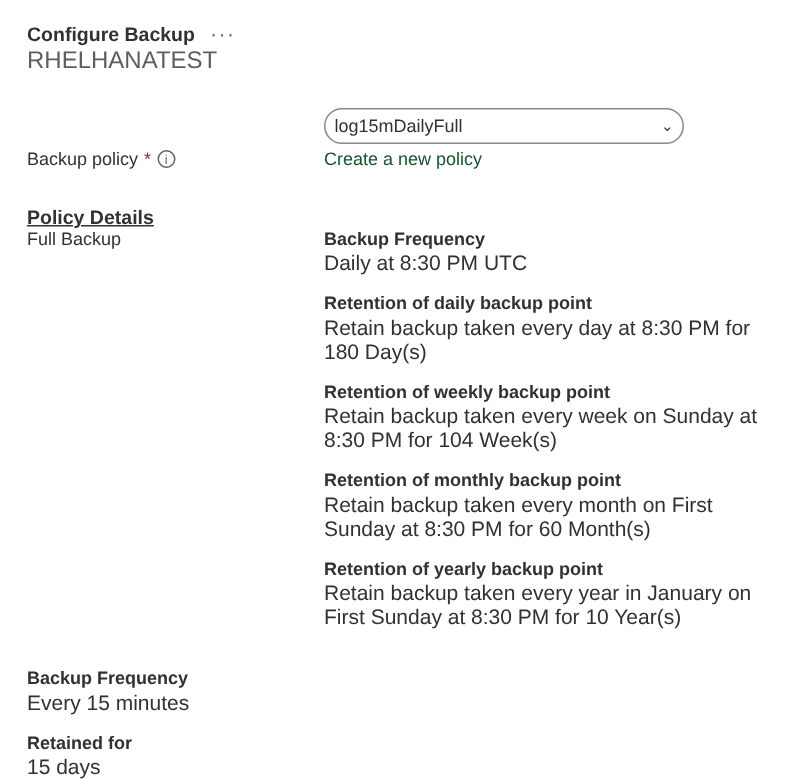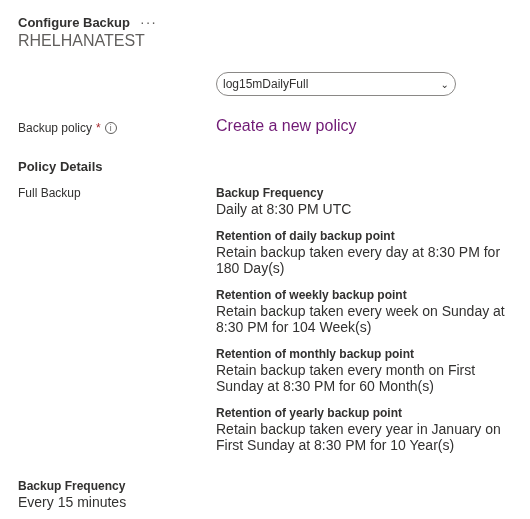--- a/index.html
+++ b/index.html
@@ -23,22 +23,22 @@
       border-radius: 50%; align-items: center; justify-content: center;
       font-size: 8.5px; color: #605e5c;
     }
     .control-col { flex: 1; }
     .select {
       width: 240px; height: 24px; border: 1px solid #8a8886;
       display: flex; align-items: center; justify-content: space-between;
       padding: 0 6px; font-size: 12px; border-radius: 12px; cursor: pointer;
     }
     .chevron { font-size: 10px; color: #323130; }
-    .link { color: #701a75; font-size: 16px; margin-top: 21px; cursor: pointer; display: inline-block; }
-    .section-head { font-weight: 600; font-size: 13px; margin-top: 24px; margin-bottom: 12px; }
+    .link { color: #14532d; font-size: 12px; margin-top: 3px; cursor: pointer; display: inline-block; }
+    .section-head { font-weight: 600; font-size: 13px; margin-top: 24px; margin-bottom: 0; text-decoration: underline; }
     .policy-row { display: flex; margin-bottom: 14px; }
     .policy-left { width: 198px; font-size: 12px; color: #323130; }
     .policy-right { flex: 1; }
     .detail-block { margin-bottom: 12px; }
     .detail-title { font-weight: 600; font-size: 12px; margin-bottom: 1px; }
     .detail-text { font-size: 14px; color: #323130; }
   </style>
 </head>
 <body>
 

